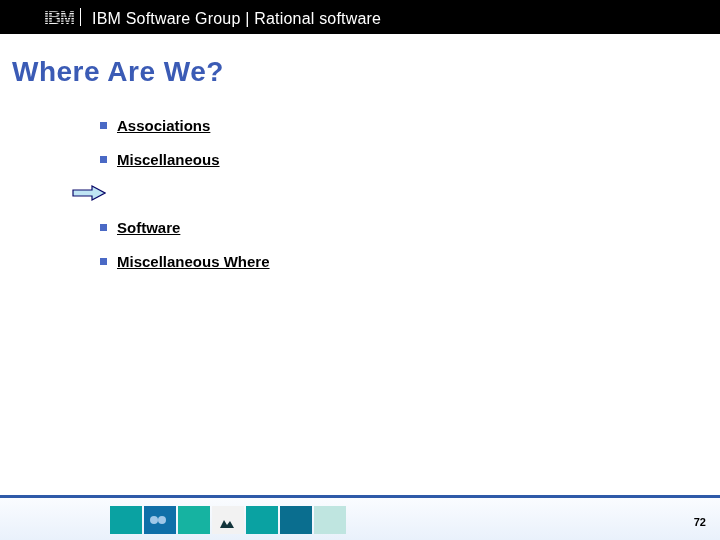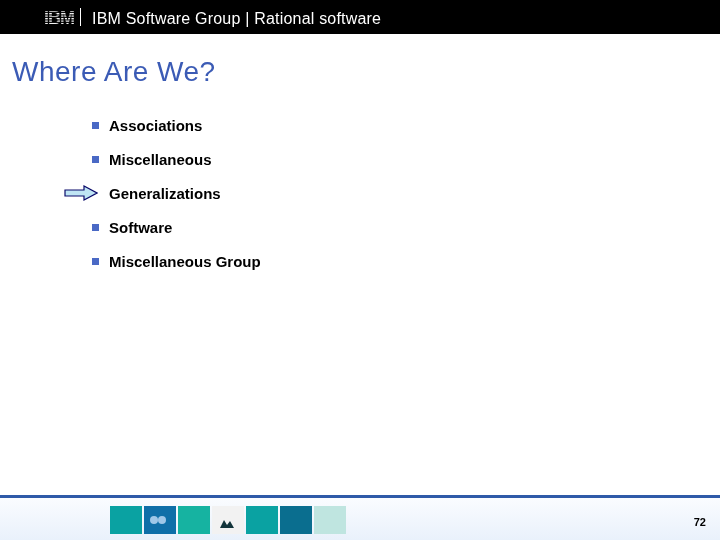--- a/index.html
+++ b/index.html
@@ -21,26 +21,26 @@
   .hdr-divider{
     position:absolute;left:80px;top:8px;width:1px;height:18px;background:#fff;
   }
   .hdr-text{
     position:absolute;left:92px;top:10px;
     color:#fff;font-size:16px;letter-spacing:.2px;
   }
   
   .title{
     position:absolute;left:12px;top:56px;
-    font-size:28px;color:#3b5bb5;font-weight:400;
+    font-size:28px;color:#3b5bb5;font-weight:700;
     letter-spacing:.5px;
   }
   
   .list{
-    position:absolute;left:92px;top:108px;width:560px;
+    position:absolute;left:100px;top:108px;width:560px;text-decoration:underline;
   }
   .row{
     display:flex;align-items:center;height:34px;
   }
   .bullet-sq{
     width:7px;height:7px;background:#4a69c5;flex:0 0 7px;
     margin-right:10px;
   }
   .bullet-arrow{
     width:34px;height:16px;flex:0 0 34px;margin-left:-28px;margin-right:11px;
@@ -95,29 +95,28 @@
   <div class="row">
     <span class="bullet-sq"></span>
     <span class="item-label">Miscellaneous</span>
   </div>
   <div class="row">
     <span class="bullet-arrow">
       <svg width="34" height="16" viewBox="0 0 34 16">
         <path d="M1 5 H20 V1 L33 8 L20 15 V11 H1 Z" fill="#bfe5f4" stroke="#0a0a6a" stroke-width="1.2"></path>
       </svg>
     </span>
-    <span class="item-label">Generalizations</span>
   </div>
   <div class="row">
     <span class="bullet-sq"></span>
     <span class="item-label">Software</span>
   </div>
   <div class="row">
     <span class="bullet-sq"></span>
-    <span class="item-label">Miscellaneous Group</span>
+    <span class="item-label">Miscellaneous Where</span>
   </div>
 </div>
 
 <div class="footer-rule"></div>
 <div class="footer-bar">
   <div class="footer-art">
     <svg width="240" height="32" viewBox="0 0 240 32">
       <rect x="0" y="2" width="32" height="28" fill="#0aa2a2"></rect>
       <rect x="34" y="2" width="32" height="28" fill="#0f6fa8"></rect>
       <rect x="68" y="2" width="32" height="28" fill="#16b3a1"></rect>

